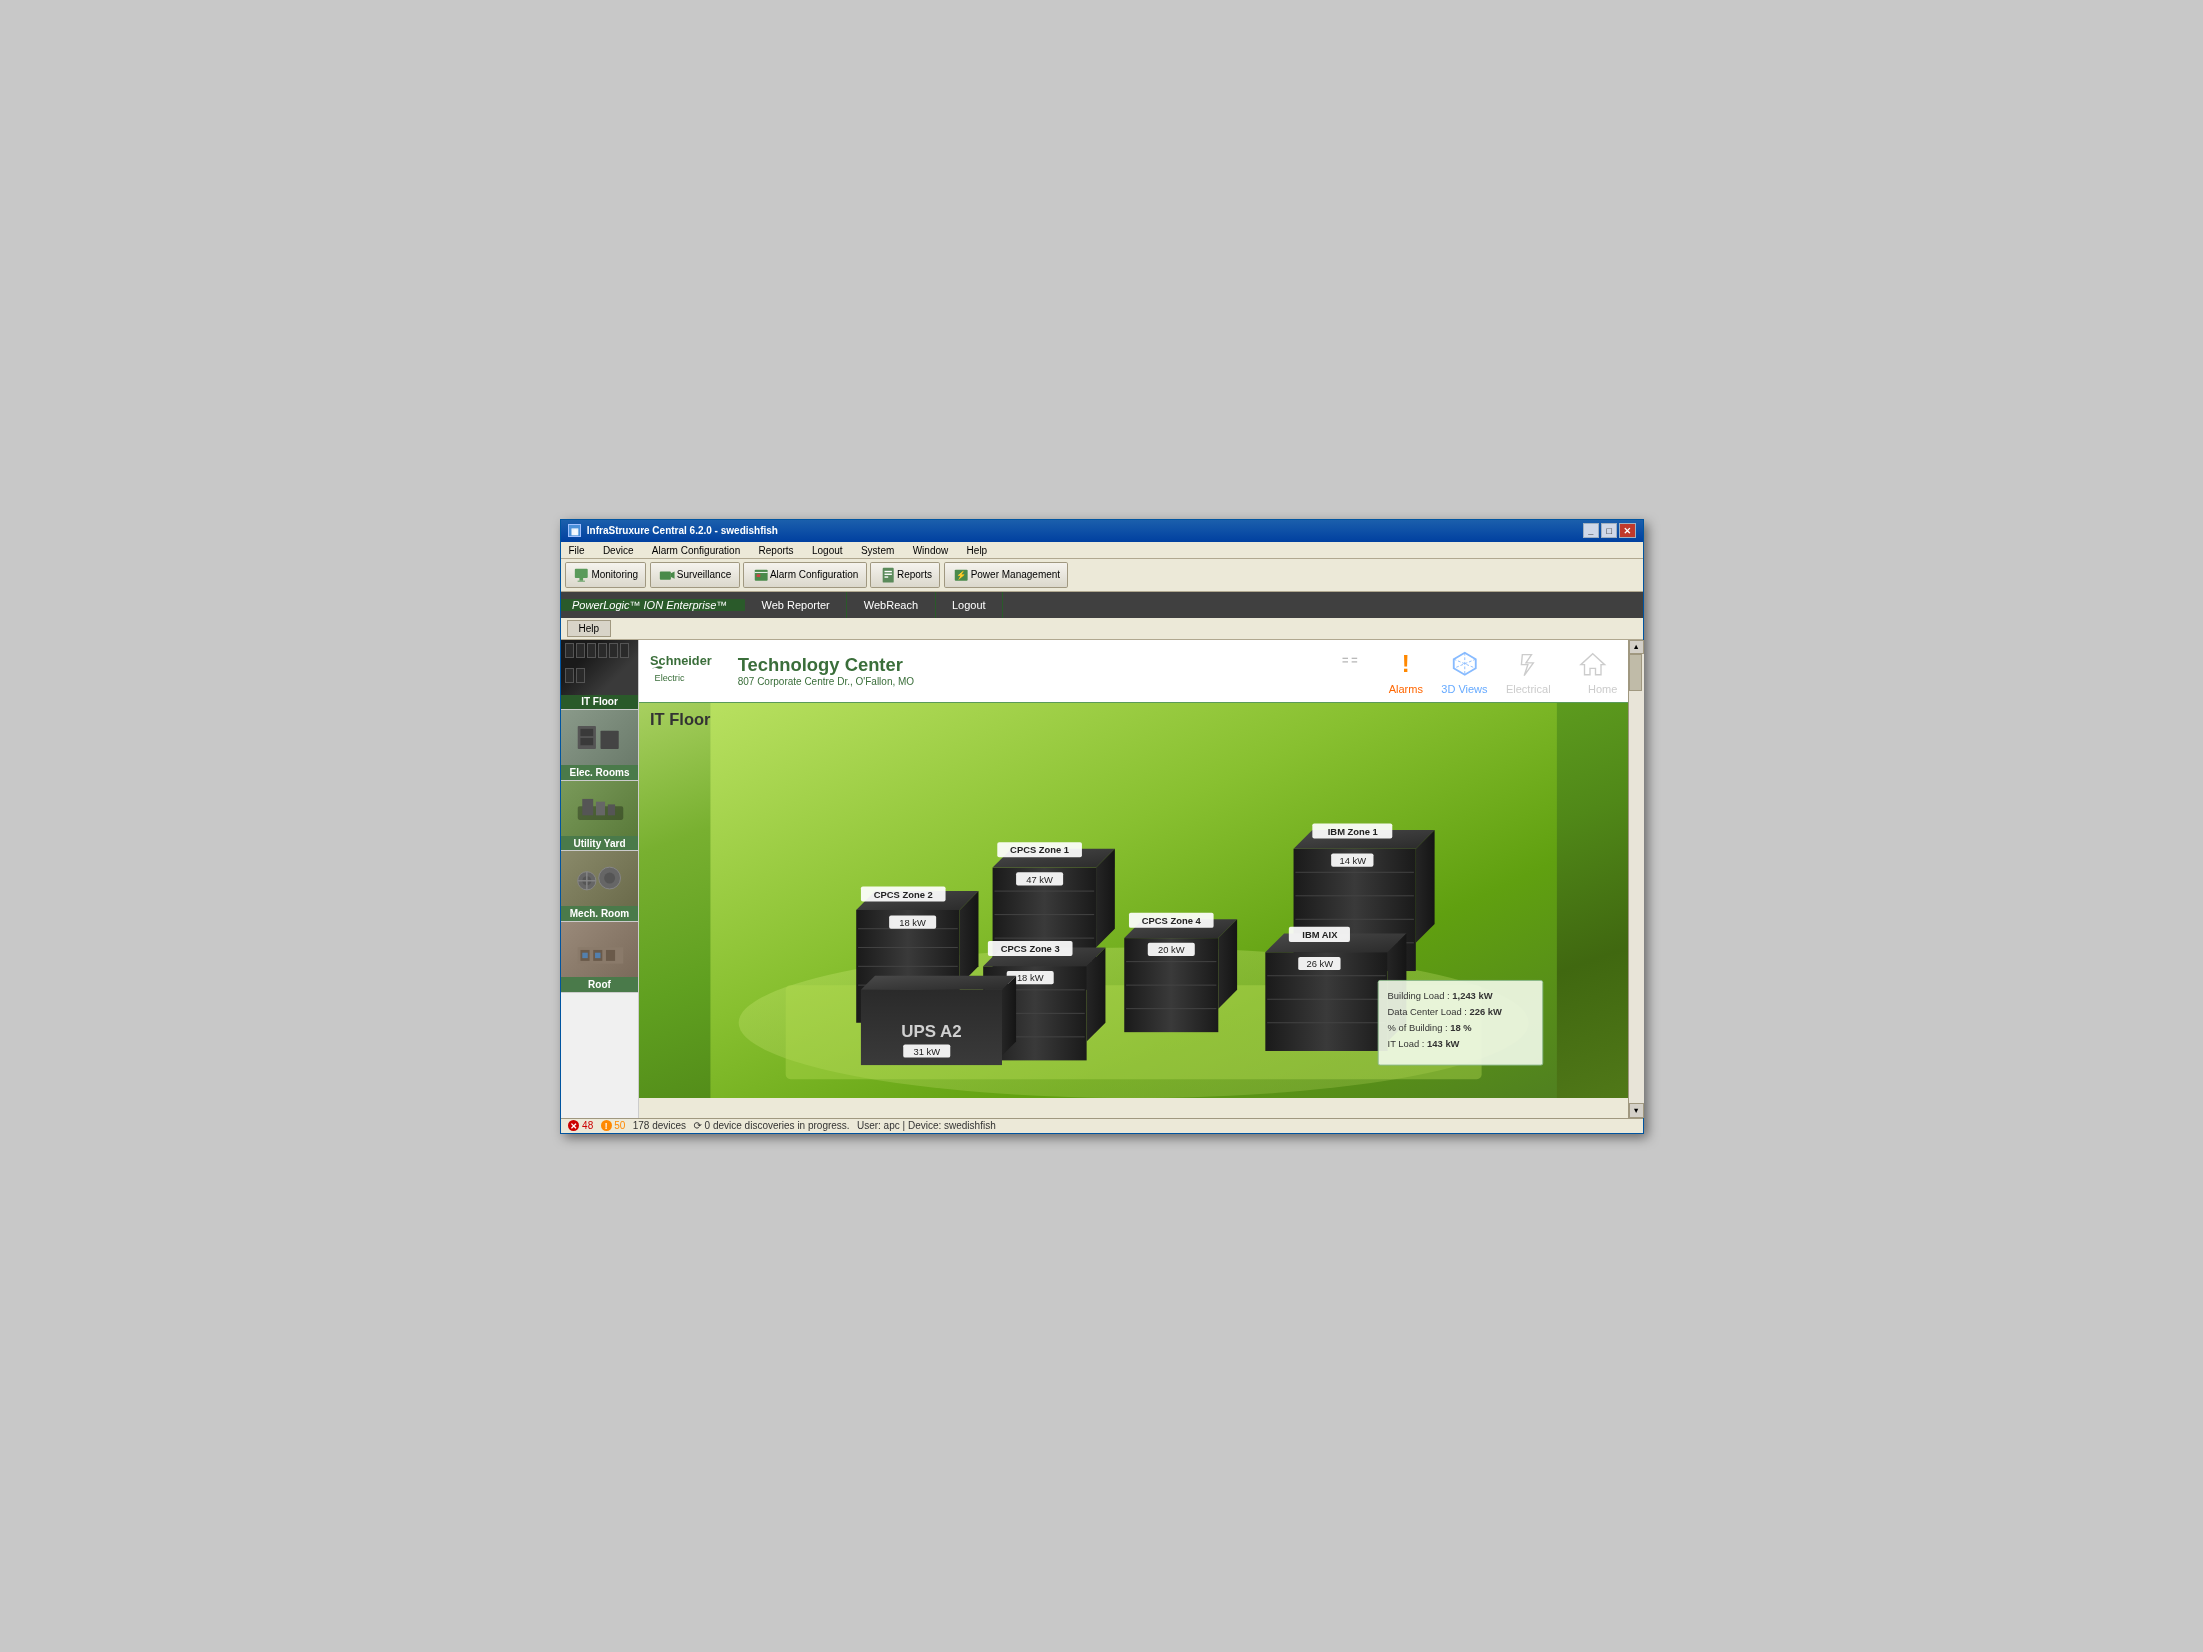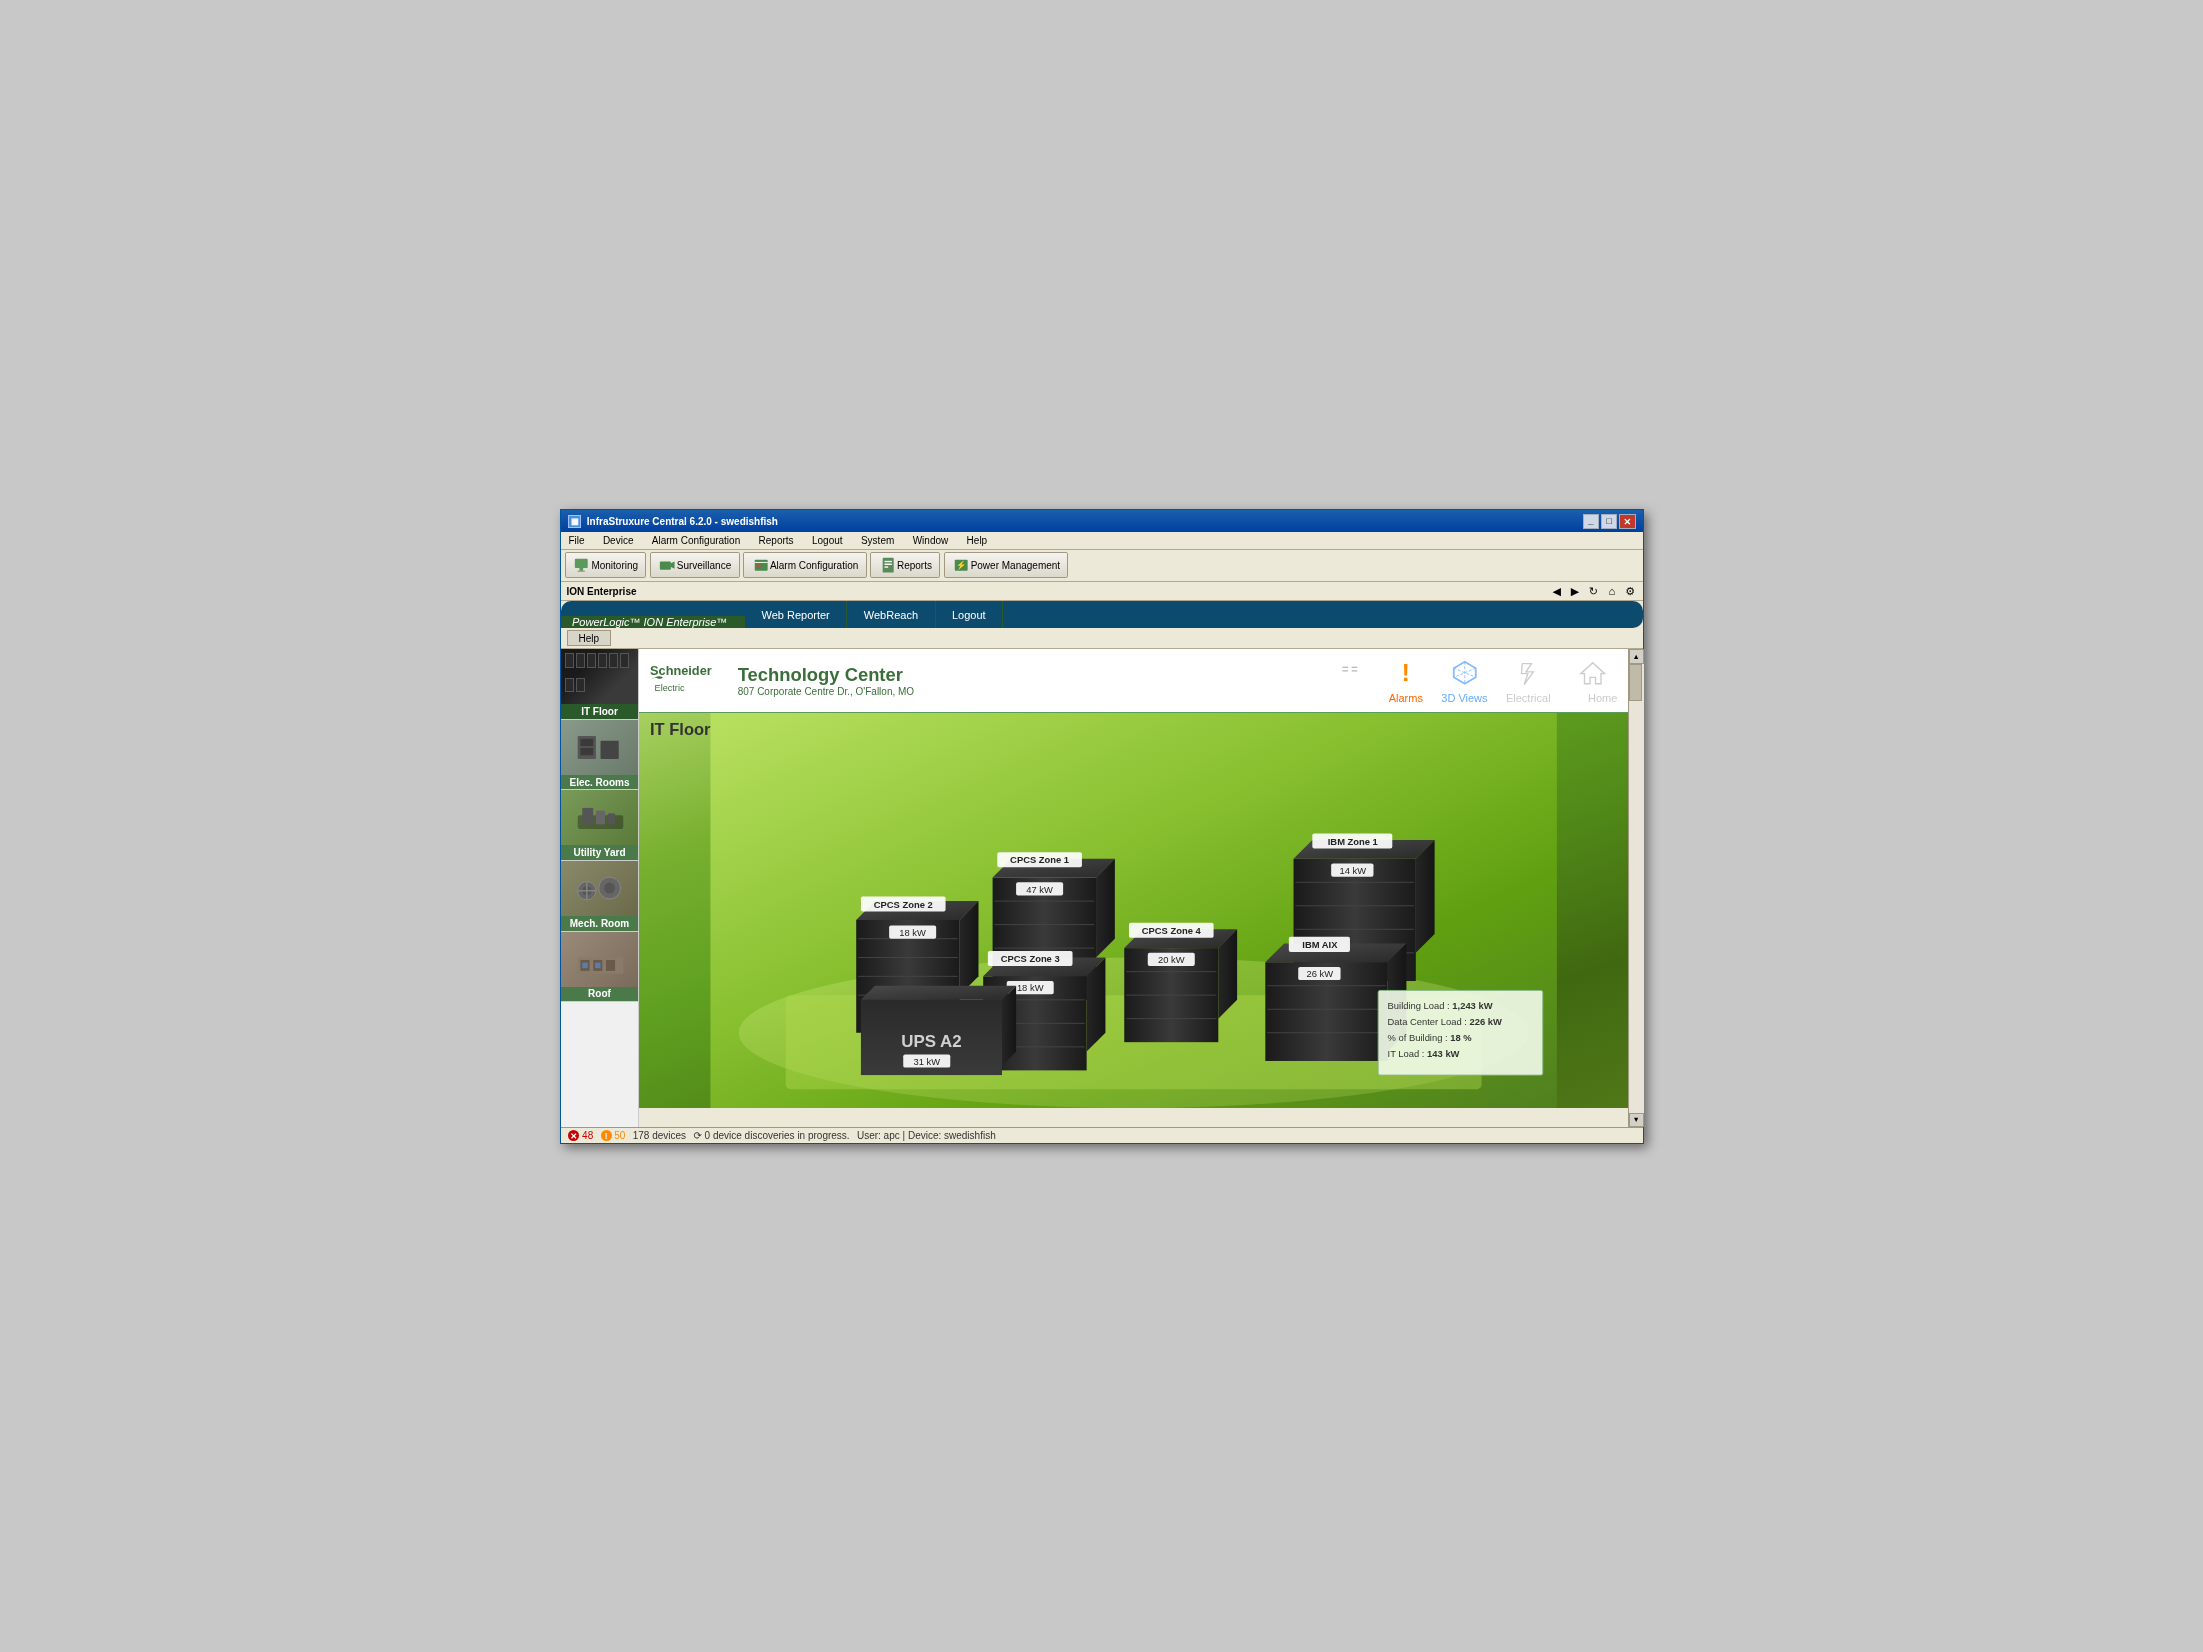--- a/index.html
+++ b/index.html
@@ -95,24 +95,23 @@
     }
     .address-label { font-size: 10px; font-weight: bold; }
     .address-icons { display: flex; gap: 3.7px; }
     .addr-icon {
       width: 14.7px; height: 14.7px;
       display: flex; align-items: center; justify-content: center;
       font-size: 11px; cursor: pointer;
     }
     
     .ion-nav {
-      background: #0c4a6e;
-      display: flex;
-      align-items: flex-end;
-      border-radius: 10px;
+      background: #404040;
+      display: flex;
+      align-items: center;
     }
     .ion-nav-left {
       background: #2a5a2a;
       padding: 0 11px;
       display: flex; align-items: center;
       font-size: 11px; color: white; font-style: italic;
       min-width: 184px;
     }
     .ion-nav-items { display: flex; }
     .ion-nav-item {
@@ -379,30 +378,20 @@
       <div class="tool-icon">
         <svg width="18.4" height="18.4" viewBox="0 0 20 20" style="font-size:11px">
           <rect x="3" y="4" width="14" height="12" fill="#4a8a4a" rx="1"></rect>
           <text x="10" y="13" text-anchor="middle" fill="white" font-size="9" font-weight="bold">⚡</text>
         </svg>
       </div>
       <span>Power Management</span>
     </div>
   </div>
 
-  <div class="address-bar">
-    <span class="address-label">ION Enterprise</span>
-    <div class="address-icons">
-      <div class="addr-icon">◀</div>
-      <div class="addr-icon">▶</div>
-      <div class="addr-icon">↻</div>
-      <div class="addr-icon">⌂</div>
-      <div class="addr-icon">⚙</div>
-    </div>
-  </div>
 
   <div class="ion-nav">
     <div class="ion-nav-left">
       <span>PowerLogic™ ION Enterprise™</span>
     </div>
     <div class="ion-nav-items">
       <div class="ion-nav-item">Web Reporter</div>
       <div class="ion-nav-item">WebReach</div>
       <div class="ion-nav-item">Logout</div>
     </div>

